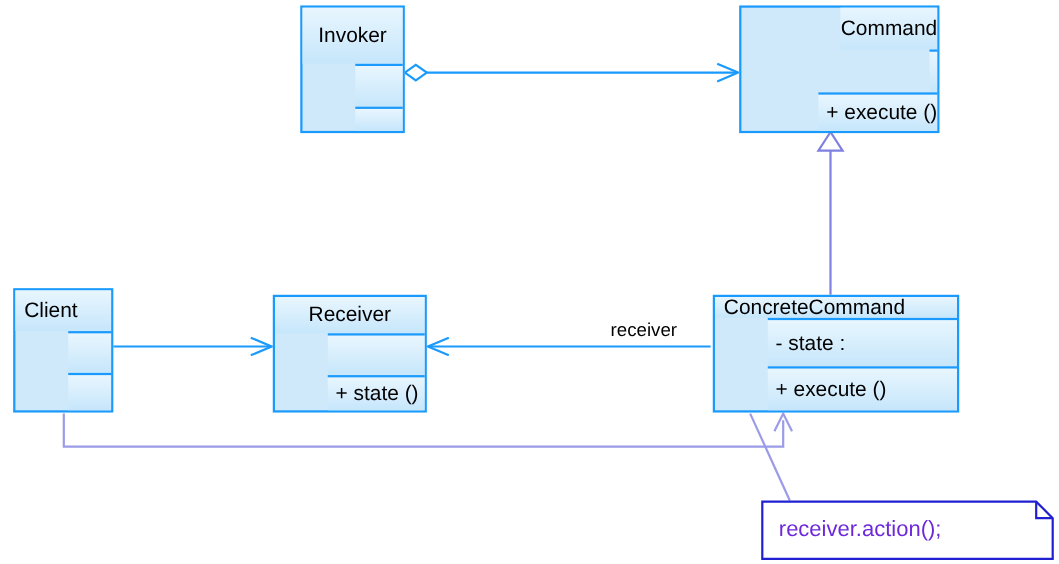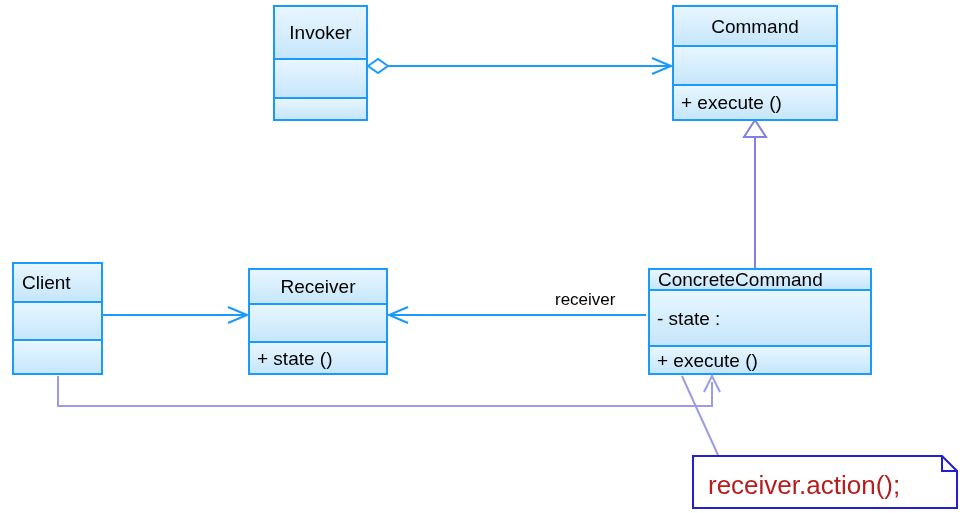--- a/index.html
+++ b/index.html
@@ -46,42 +46,43 @@
   .compartment.title {
     justify-content: center;
   }
   .compartment.title.left {
     justify-content: flex-start;
     padding-left: 8px;
   }
   .compartment.member {
     justify-content: flex-start;
     padding-left: 7px;
+    margin-left: 48px;
   }
   .class-text {
     font-family: "Liberation Sans", sans-serif;
     font-size: 19px;
     color: #000000;
     line-height: 1;
     white-space: nowrap;
   }
   .edge-label {
     position: absolute;
     font-family: "Liberation Sans", sans-serif;
     font-size: 17px;
     color: #000000;
     white-space: nowrap;
     background: #ffffff;
     padding: 0 2px;
   }
   .note-text {
     position: absolute;
     font-family: "Liberation Sans", sans-serif;
-    font-size: 26px;
-    color: #b91c1c;
+    font-size: 20px;
+    color: #6d28d9;
     white-space: nowrap;
   }
 </style>
 </head>
 <body>
 
 <div id="diagram-canvas">
 
   <svg id="edge-layer" viewBox="0 0 963 513" width="963" height="513">
 
@@ -133,21 +134,21 @@
       <span class="class-text">Invoker</span>
     </div>
     <div class="compartment member" style="height:39px;">
       <span class="class-text"></span>
     </div>
     <div class="compartment member" style="flex:1;">
       <span class="class-text"></span>
     </div>
   </div>
 
-  <div class="uml-class" style="left:672px; top:5px; width:166px; height:116px;">
+  <div class="uml-class" style="left:672px; top:5px; width:182px; height:116px;align-items:flex-end;">
     <div class="compartment title" style="height:38px;">
       <span class="class-text">Command</span>
     </div>
     <div class="compartment member" style="height:39px;">
       <span class="class-text"></span>
     </div>
     <div class="compartment member" style="flex:1;">
       <span class="class-text">+ execute ()</span>
     </div>
   </div>
@@ -173,21 +174,21 @@
     </div>
     <div class="compartment member" style="flex:1;">
       <span class="class-text">+ state ()</span>
     </div>
   </div>
 
   <div class="uml-class" style="left:648px; top:268px; width:224px; height:107px;">
     <div class="compartment title left" style="height:19px;">
       <span class="class-text">ConcreteCommand</span>
     </div>
-    <div class="compartment member" style="height:56px;">
+    <div class="compartment member" style="height:44px;">
       <span class="class-text">- state :</span>
     </div>
     <div class="compartment member" style="flex:1;">
       <span class="class-text">+ execute ()</span>
     </div>
   </div>
 
   <div class="edge-label" style="left:553px; top:290px;">receiver</div>
 
   <div class="note-text" style="left:708px; top:470px;">receiver.action();</div>

